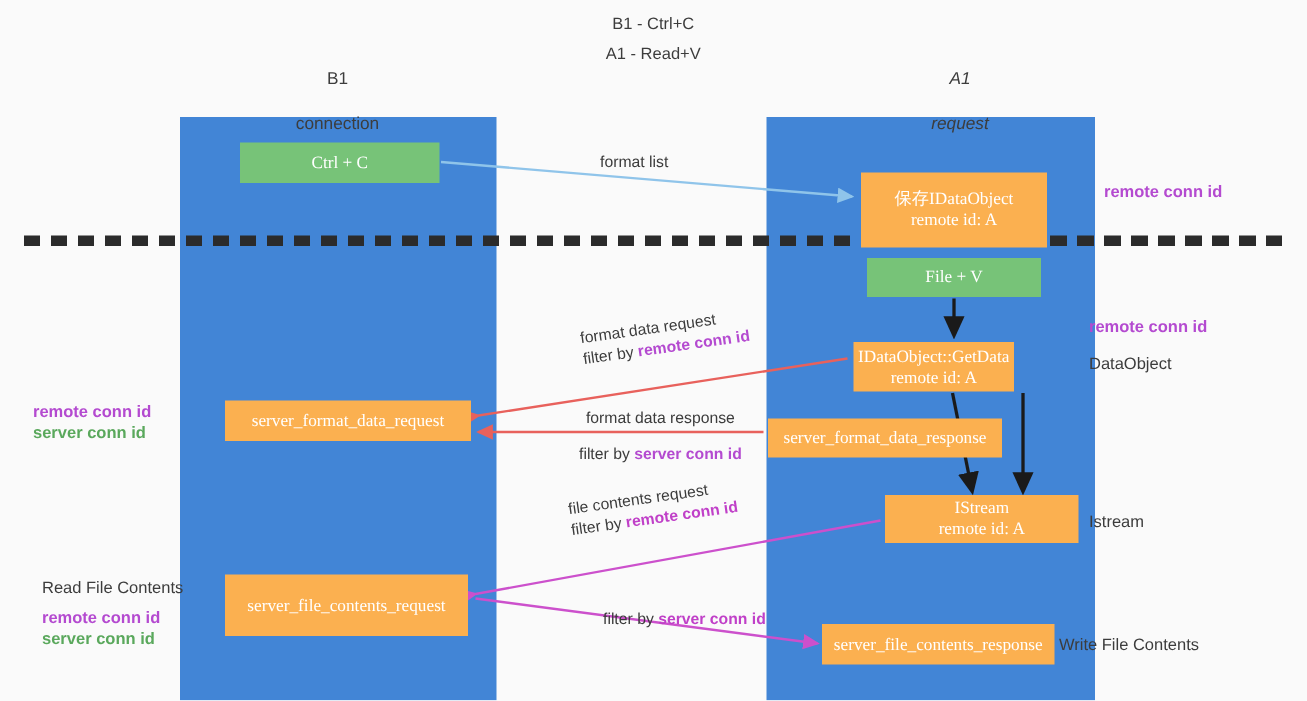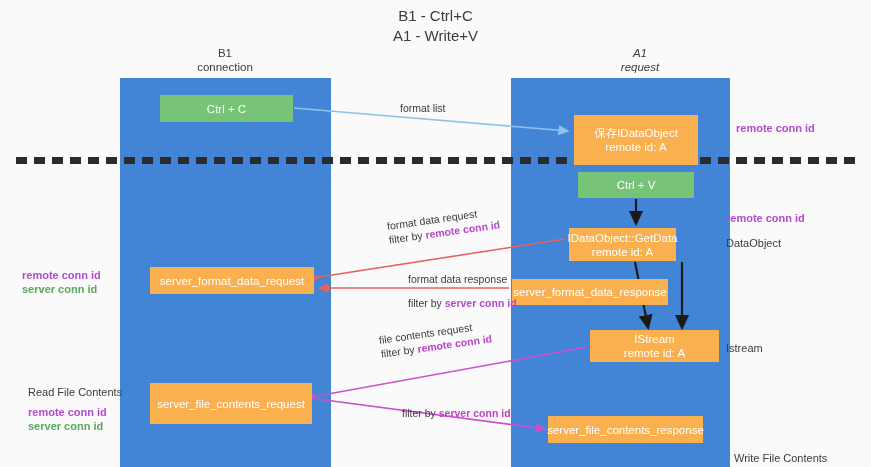--- a/index.html
+++ b/index.html
@@ -30,30 +30,30 @@
   
   .lane-header {
     position: absolute;
     text-align: center;
     color: #3c3c3c;
     font-size: 11.5px;
     line-height: 14px;
   }
   #hdr-b1 { left: 150px; top: 46px; width: 150px; }
   #hdr-a1 { left: 565px; top: 46px; width: 150px; font-style: italic; }
-  .lane-header .ln2 { display: block; }
+  .lane-header .ln2 { display: block; margin-top: 16px; }
 
   
   #title {
     position: absolute;
     left: 0; top: 6px;
     width: 871px;
     text-align: center;
     color: #3c3c3c;
-    font-size: 15px;
+    font-size: 11px;
     line-height: 20px;
   }
   #title .ln2 { display: block; }
 
   
   #divider {
     position: absolute;
     left: 16px;
     top: 157px;
     width: 839px;
@@ -70,20 +70,21 @@
     box-sizing: border-box;
     display: flex;
     flex-direction: column;
     align-items: center;
     justify-content: center;
     color: #ffffff;
     font-size: 11.5px;
     line-height: 14px;
     text-align: right;
     padding: 2px 4px;
+    font-family: Liberation Serif, serif;
   }
   .node.green  { background: #77c378; }
   .node.orange { background: #fbb050; }
   .node .sub { display: block; }
 
   #n-ctrlc     { left: 160px; top: 95px;  width: 133px; height: 27px; }
   #n-dataobj   { left: 574px; top: 115px; width: 124px; height: 50px; }
   #n-ctrlv     { left: 578px; top: 172px; width: 116px; height: 26px; }
   #n-getdata   { left: 569px; top: 228px; width: 107px; height: 33px; }
   #n-sfdreq    { left: 150px; top: 267px; width: 164px; height: 27px; }
@@ -100,21 +101,21 @@
     white-space: nowrap;
   }
   .side-label .purple { color: #b44ad0; font-weight: bold; display: block; }
   .side-label .green  { color: #5aa85c; font-weight: bold; display: block; }
   .side-label .plain  { color: #3c3c3c; display: block; }
 
   #sl-r1      { left: 736px; top: 121px; }
   #sl-r2      { left: 726px; top: 211px; }
   #sl-dataobj { left: 726px; top: 236px; }
   #sl-istream { left: 726px; top: 341px; }
-  #sl-write   { left: 734px; top: 423px; margin-top: 28px; }
+  #sl-write   { left: 706px; top: 423px; }
   #sl-left1   { left: 22px;  top: 268px; text-align: left; }
   #sl-left2   { left: 28px;  top: 385px; text-align: left; }
 
   
   .edge-label {
     position: absolute;
     font-size: 10.5px;
     line-height: 14px;
     color: #3c3c3c;
     white-space: nowrap;
@@ -123,21 +124,21 @@
   .edge-label .hl-magenta { color: #c040c8; font-weight: bold; }
   .edge-label .row { display: block; }
 
   #el-formatlist { left: 400px; top: 101px; }
 
   #el-fdreq {
     left: 386px; top: 219px;
     transform: rotate(-8deg);
     transform-origin: left top;
   }
-  #el-fdresp   { left: 408px; top: 272px; }
+  #el-fdresp   { left: 386px; top: 272px; text-align: center; }
   #el-fdresp .row:last-child { margin-top: 10px; }
 
   #el-fcreq {
     left: 378px; top: 333px;
     transform: rotate(-8deg);
     transform-origin: left top;
   }
   #el-fcresp  { left: 390px; top: 396px; }
   #el-fcresp .row:last-child { margin-top: 10px; margin-left: 12px; }
 
@@ -149,21 +150,21 @@
     pointer-events: none;
   }
 </style>
 </head>
 <body>
 
 <div id="canvas">
 
   <div id="title">
     <span>B1 - Ctrl+C</span>
-    <span class="ln2">A1 - Write+V</span>
+    <span class="ln2">A1 - Read+V</span>
   </div>
 
   <div id="lane-b1" class="lane"></div>
   <div id="lane-a1" class="lane"></div>
 
   <div id="hdr-b1" class="lane-header">
     <span>B1</span>
     <span class="ln2">connection</span>
   </div>
   <div id="hdr-a1" class="lane-header">
@@ -209,21 +210,21 @@
   <div id="n-ctrlc" class="node green">
     <span>Ctrl + C</span>
   </div>
 
   <div id="n-dataobj" class="node orange">
     <span>保存IDataObject</span>
     <span class="sub">remote id: A</span>
   </div>
 
   <div id="n-ctrlv" class="node green">
-    <span>Ctrl + V</span>
+    <span>File + V</span>
   </div>
 
   <div id="n-getdata" class="node orange">
     <span>IDataObject::GetData</span>
     <span class="sub">remote id: A</span>
   </div>
 
   <div id="n-sfdresp" class="node orange">
     <span>server_format_data_response</span>
   </div>

